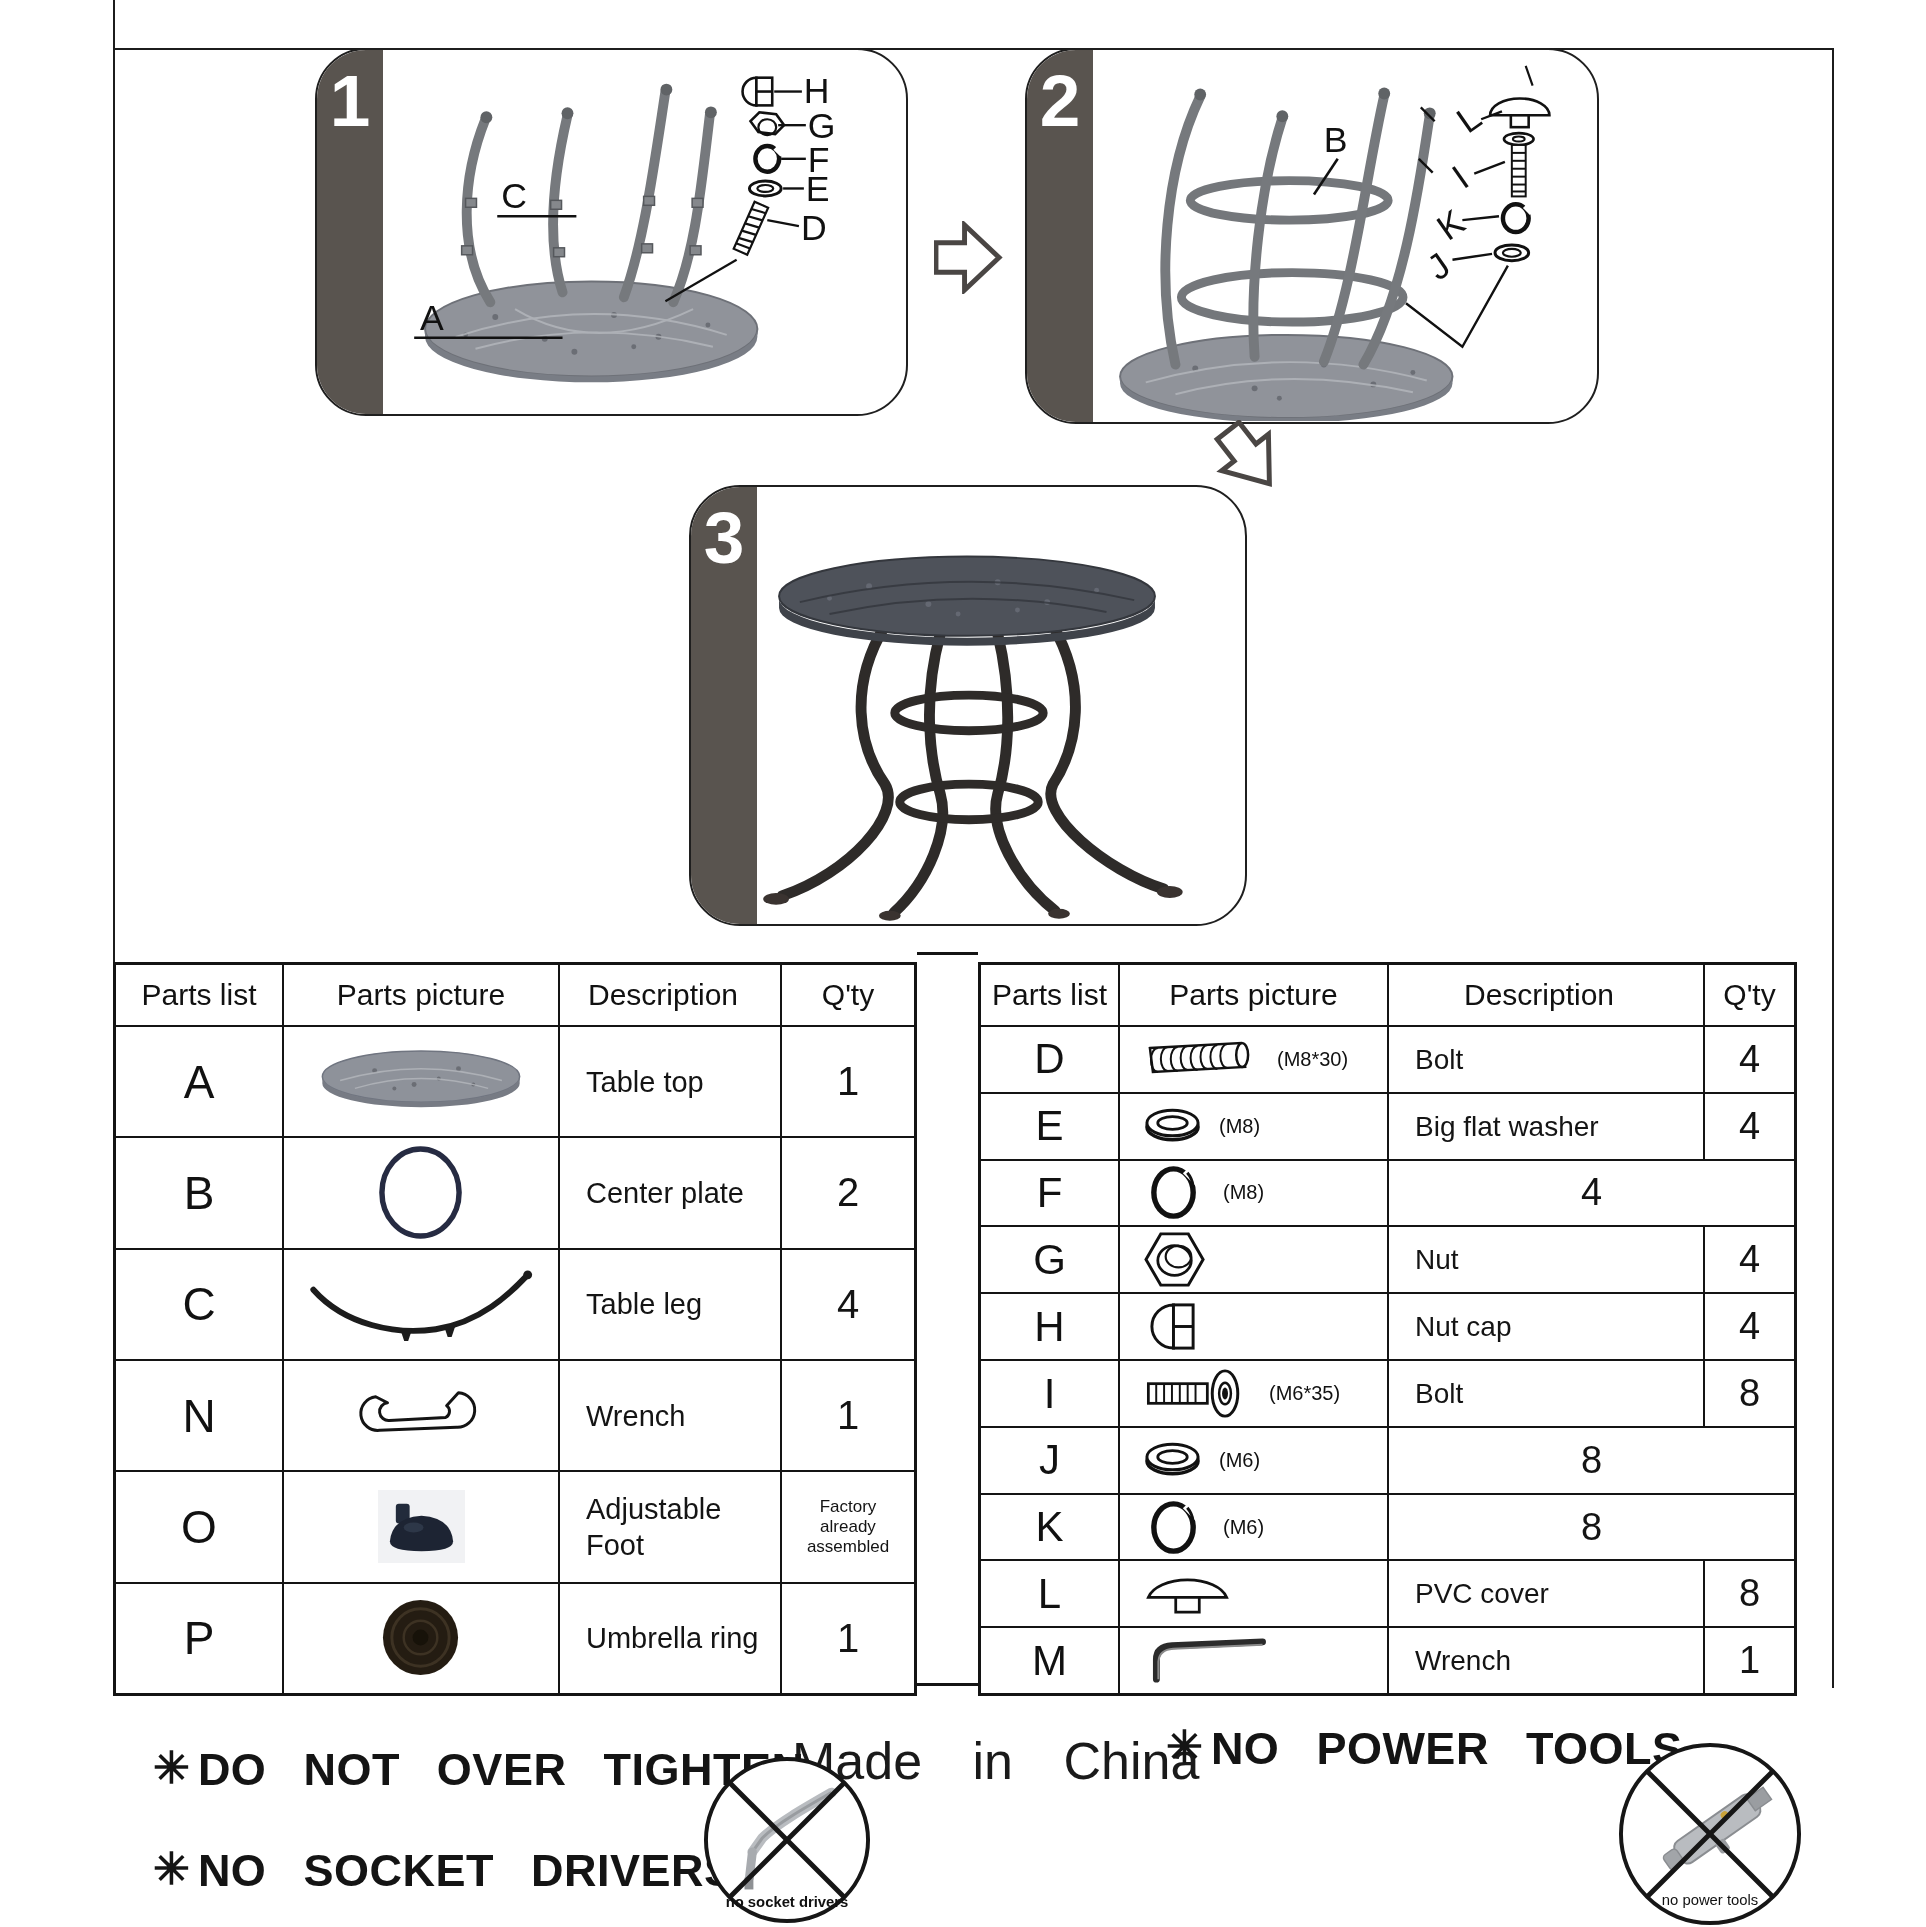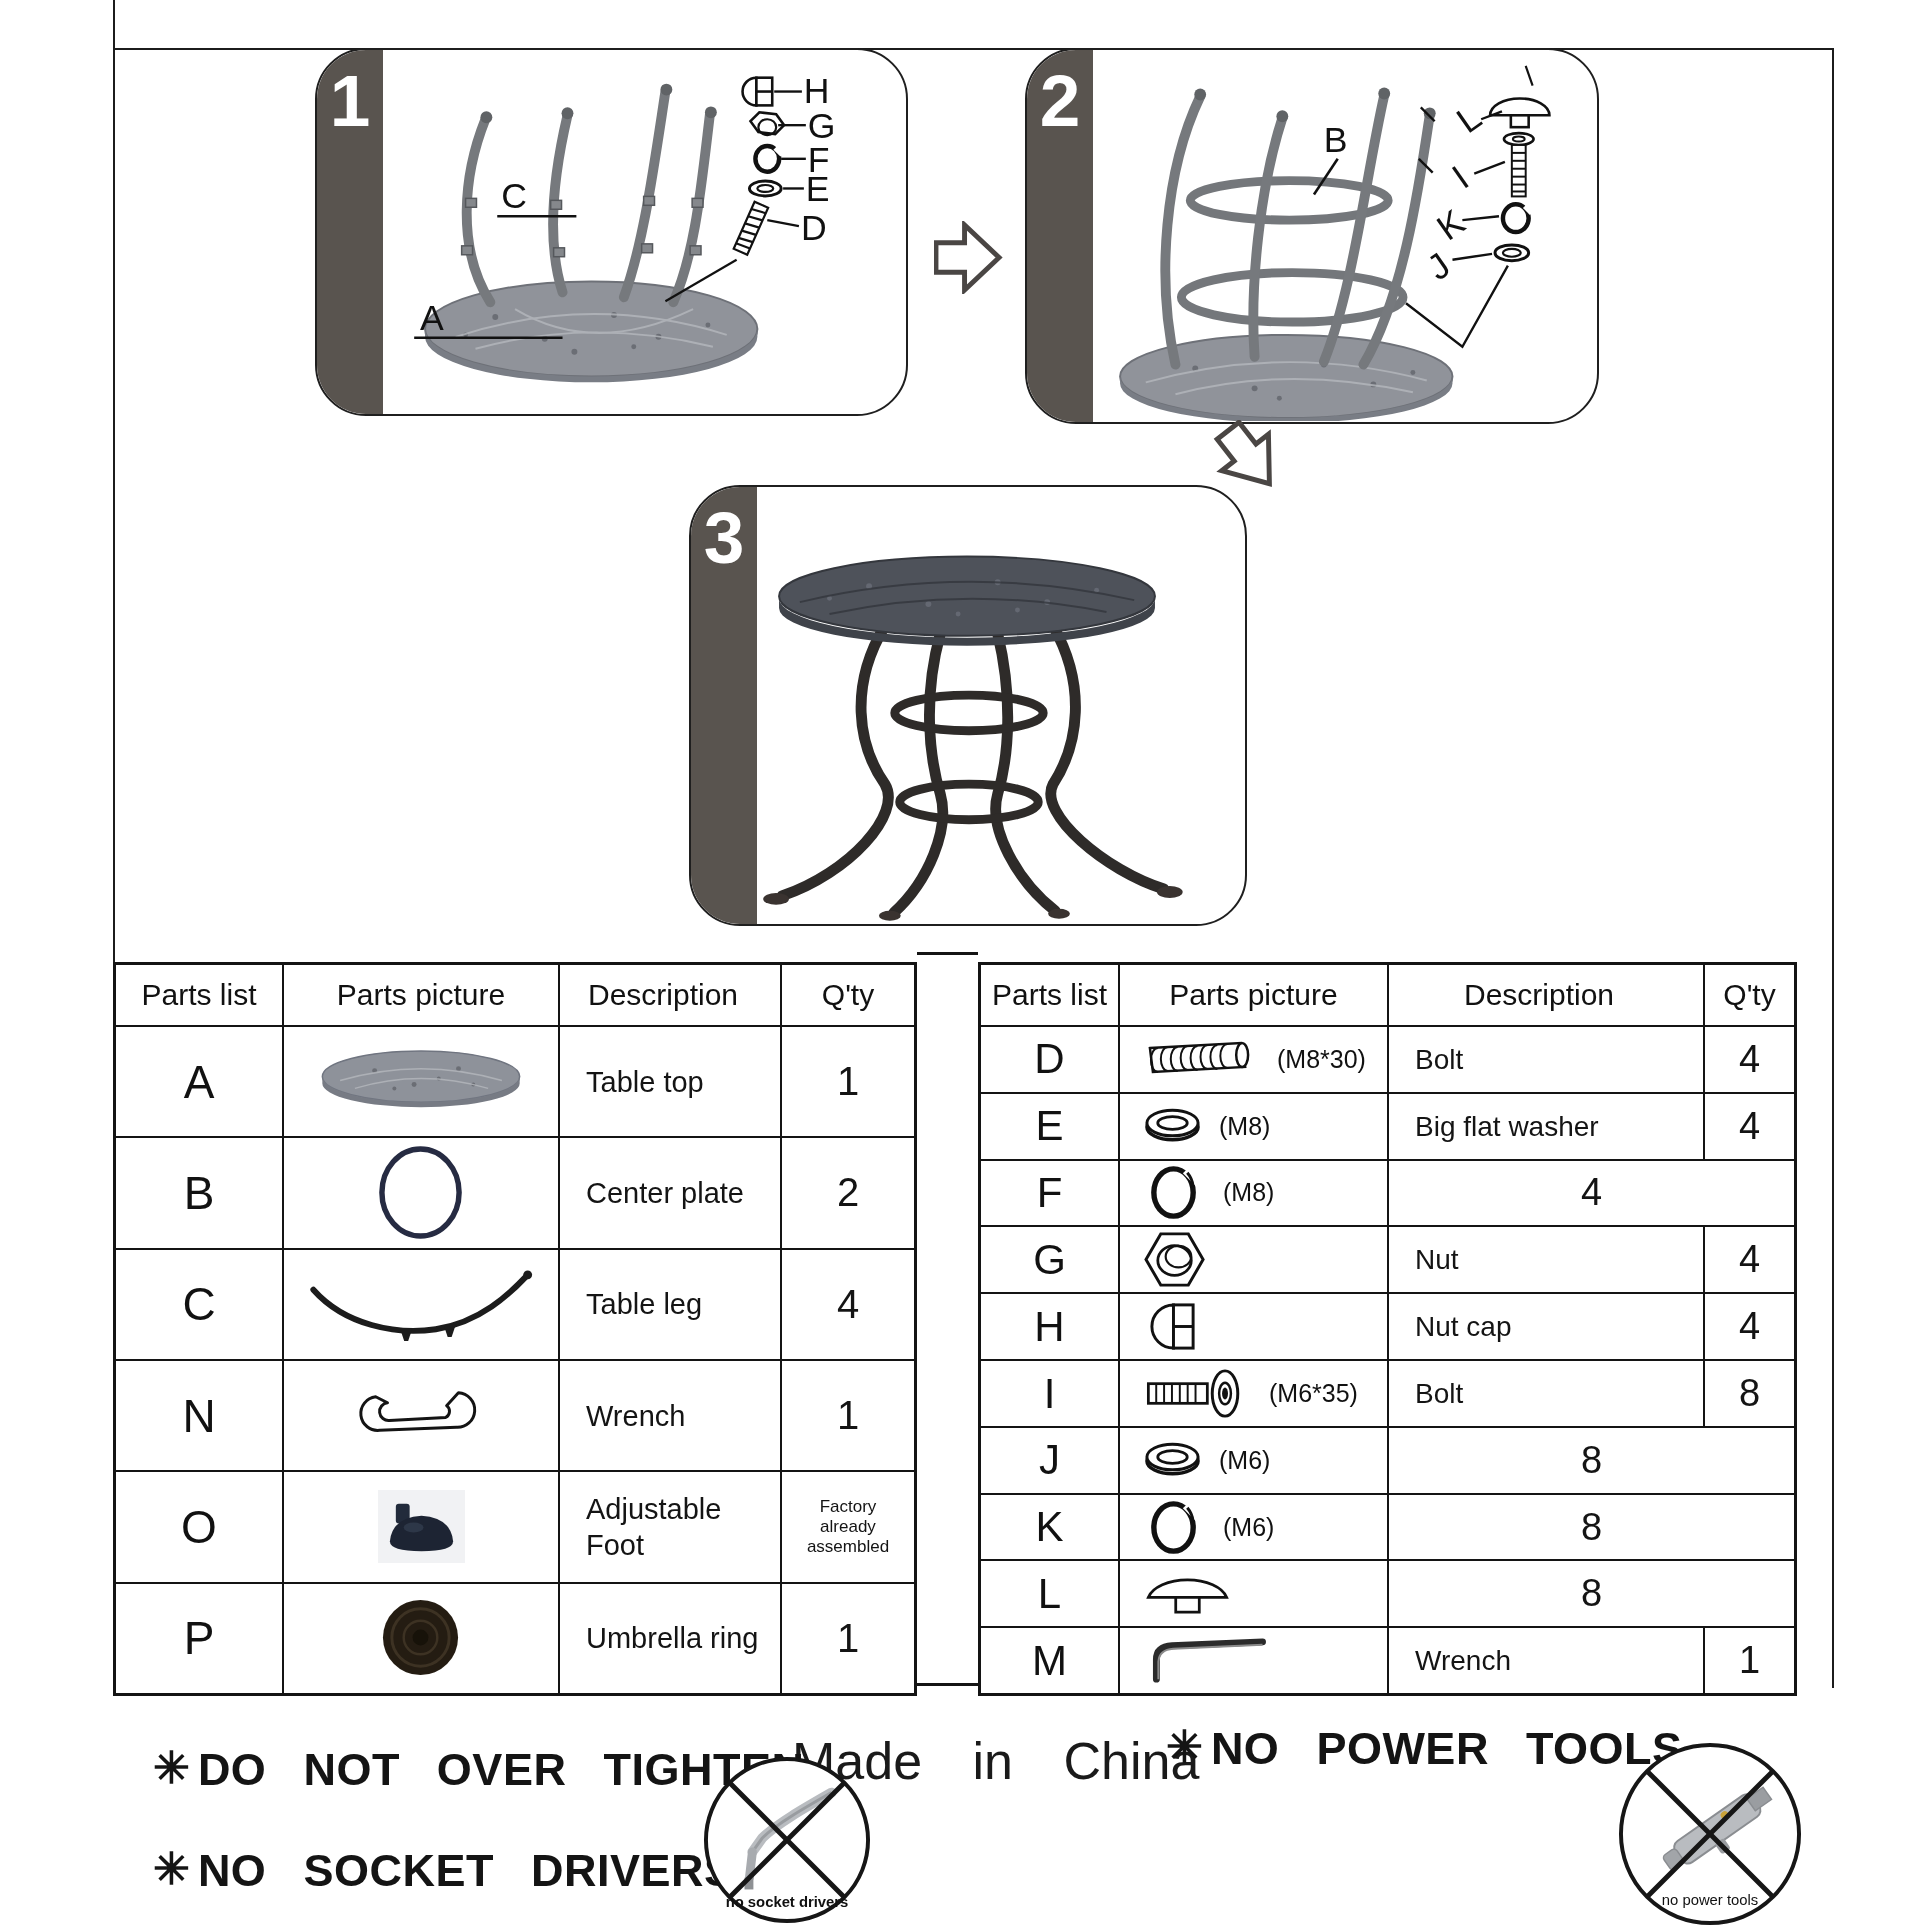--- a/index.html
+++ b/index.html
@@ -32,21 +32,21 @@
   .c-qty{font-size:40px;}
   .qty-small{font-size:17px !important;line-height:1.18;text-align:center;padding:0 16px;}
   .lt .c-letter{width:168px;flex:none;}
   .lt .c-pic{width:276px;flex:none;}
   .lt .c-desc{width:222px;flex:none;}
   .lt .c-qty{flex:1;}
   .rt .c-letter{width:139px;flex:none;font-size:42px;}
   .rt .c-pic{width:269px;flex:none;justify-content:flex-start;padding-left:22px;}
   .rt .c-desc{width:316px;flex:none;font-size:28px;}
   .rt .c-qty{flex:1;font-size:38px;}
-  .spec{font-size:25px;color:#111;margin-left:16px;white-space:nowrap;}
+  .spec{font-size:20px;color:#111;margin-left:16px;white-space:nowrap;}
   .part-icon{display:flex;align-items:center;justify-content:center;}
   .connector{position:absolute;border-top:3px solid #141414;border-bottom:3px solid #141414;
              background:#fff;box-sizing:border-box;}
   
   .foot-line{position:absolute;display:flex;align-items:flex-start;white-space:nowrap;}
   .star{font-size:44px;line-height:1;margin-right:8px;font-weight:bold;}
   .warn{font-size:45px;font-weight:bold;word-spacing:24px;letter-spacing:0.5px;line-height:1.05;}
   .made{font-size:52px;word-spacing:36px;color:#1a1a1a;}
 </style>
 </head>
@@ -537,20 +537,21 @@
     <div class="cell c-letter">L</div>
     <div class="cell c-pic">
       <span class="part-icon">
               <svg width="91" height="51" viewBox="0 0 92 52">
      <rect x="34" y="28" width="24" height="17" fill="#fff" stroke="#111" stroke-width="2.8"></rect>
      <path d="M6 30 A41 23 0 0 1 86 30 Z" fill="#fff" stroke="#111" stroke-width="2.8"></path>
               </svg>
             </span>
       <span class="spec"></span>
     </div>
+    <div class="cell c-desc">PVC cover</div>
     <div class="cell c-qty">8</div>
   </div>
 
   <div class="trow">
     <div class="cell c-letter">M</div>
     <div class="cell c-pic">
       <span class="part-icon">
               <svg width="131" height="57" viewBox="0 0 132 58">
      <path d="M14 48 L14 28 Q14 15 30 14 L122 10" stroke="#2b2b2b" stroke-width="7" fill="none" stroke-linecap="round"></path>
      <path d="M16 48 L16 30 Q17 18 31 17 L122 13" stroke="#8b8b8b" stroke-width="2" fill="none"></path>

